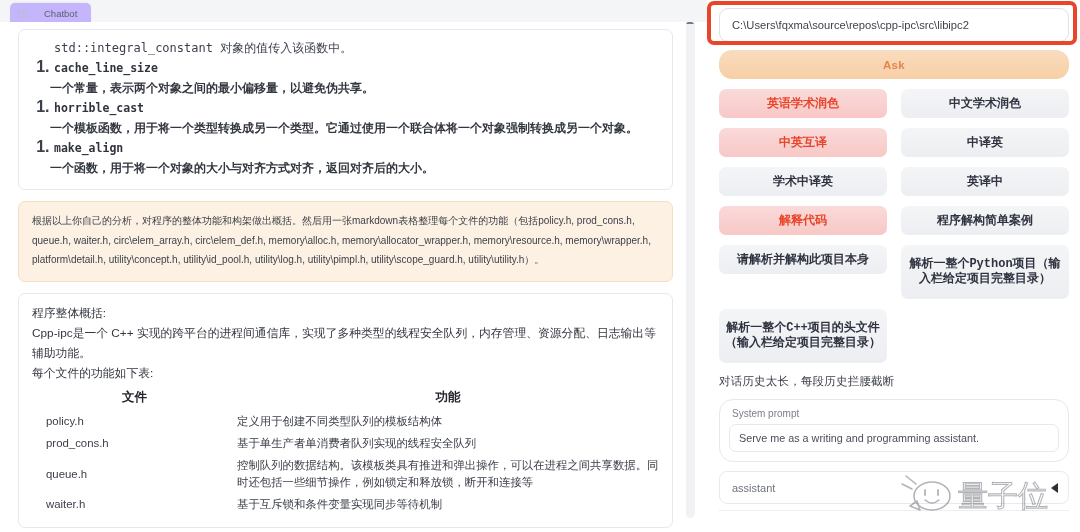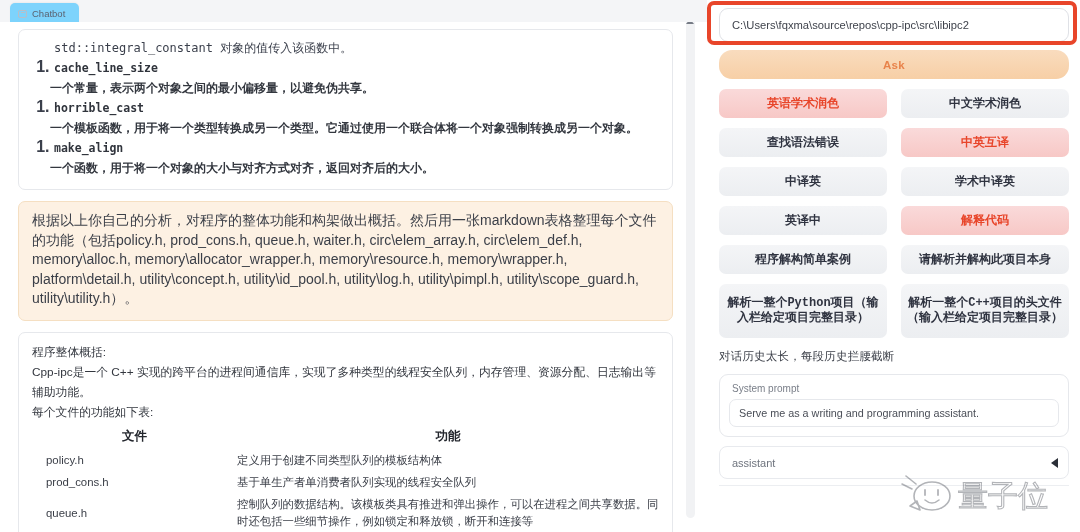--- a/index.html
+++ b/index.html
@@ -26,26 +26,26 @@
     left: 0; top: 0;
     width: 707px; height: 22px;
     background: #f4f5f7;
     z-index: 5;
   }
   .tab {
     position: absolute;
     left: 10px; top: 3px;
     height: 19px;
     padding: 2px 14px 0 8px;
-    background: #7dd3fc;
+    background: #c4b5fd;
     border-top-left-radius: 5px;
     border-top-right-radius: 5px;
     display: flex;
     align-items: center;
-    gap: 5px;
+    gap: 17px;
     font-size: 9.5px;
     color: #5b6270;
     box-shadow: 0 -1px 2px rgba(0,0,0,.04);
   }
   .tab-icon {
     width: 9px; height: 8px;
     border: 1px solid #b9bec8;
     border-radius: 2px;
     position: relative;
     flex: 0 0 auto;
@@ -133,21 +133,21 @@
     margin-left: -4px;
   }
 
   .indent-first {
     margin-left: 22px;
     font-size: 12px;
     line-height: 19px;
   }
 
   .prompt-text {
-    font-size: 14px;
+    font-size: 10px;
     line-height: 19.5px;
     color: #3b3f48;
   }
 
   .summary-line {
     font-size: 11.8px;
     line-height: 20px;
     color: #33373f;
   }
 
@@ -286,21 +286,21 @@
     margin-top: 11px;
     font-size: 11.5px;
     color: #3b3f48;
     letter-spacing: .2px;
   }
 
   .sys-card {
     margin-top: 10px;
     width: 350px;
     border: 1px solid #e6e8ec;
-    border-radius: 9px;
+    border-radius: 14px;
     background: #ffffff;
     padding: 8px 9px 9px 9px;
   }
   .sys-label {
     font-size: 10px;
     color: #7a7f89;
     margin: 0 0 5px 3px;
   }
   .sys-value {
     width: 100%;
@@ -442,21 +442,20 @@
   <div class="right-pane">
     <div class="right-inner">
 
       <input class="path-input" type="text" value="C:\Users\fqxma\source\repos\cpp-ipc\src\libipc2" style="">
 
       <button class="ask-btn">Ask</button>
 
       <div class="btn-grid">
         <button class="grid-btn accent">英语学术润色</button>
         <button class="grid-btn">中文学术润色</button>
-        <button class="grid-btn">查找语法错误</button>
         <button class="grid-btn accent">中英互译</button>
         <button class="grid-btn">中译英</button>
         <button class="grid-btn">学术中译英</button>
         <button class="grid-btn">英译中</button>
         <button class="grid-btn accent">解释代码</button>
         <button class="grid-btn">程序解构简单案例</button>
         <button class="grid-btn">请解析并解构此项目本身</button>
         <button class="grid-btn tall">解析一整个Python项目（输入栏给定项目完整目录）</button>
         <button class="grid-btn tall">解析一整个C++项目的头文件（输入栏给定项目完整目录）</button>
       </div>

